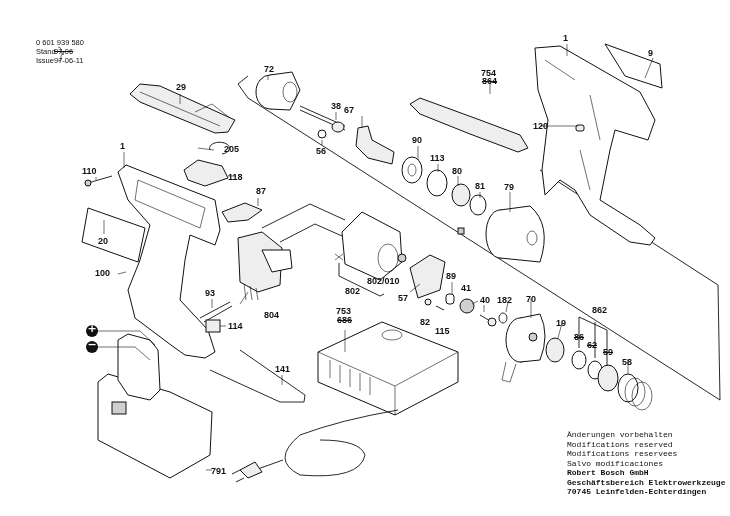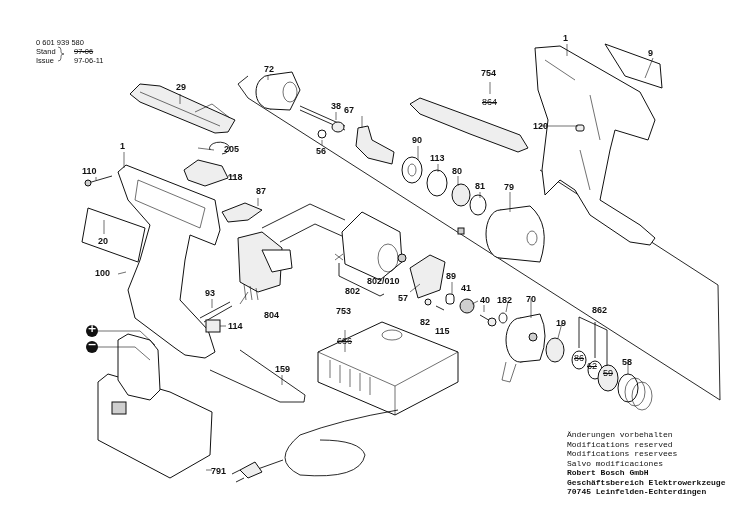--- a/index.html
+++ b/index.html
@@ -1,19 +1,19 @@
 <!DOCTYPE html>
 <html><head>
 <meta charset="utf-8">
 <style>
   html, body { margin: 0; padding: 0; background: #ffffff; }
   body { width: 730px; height: 516px; position: relative; overflow: hidden; font-family: "Liberation Sans", sans-serif; color: #111; }
   .header { position: absolute; left: 36px; top: 38px; font-size: 7.5px; line-height: 9px; }
   .header .row { display: flex; align-items: center; }
-  .header .lbl { width: 38px; }
+  .header .lbl { width: 18px; }
   .header .struck { text-decoration: line-through; }
   .footer { position: absolute; left: 567px; top: 430px; font-size: 8px; line-height: 9.5px; font-family: Liberation Mono, monospace; }
   .footer .b { font-weight: bold; }
   svg#diagram { position: absolute; left: 0; top: 0; }
   .ln { stroke: #111; stroke-width: 0.9; fill: none; }
   .sh { stroke: #111; stroke-width: 1; fill: #fff; }
   .shg { stroke: #111; stroke-width: 1; fill: #eee; }
   .shd { stroke: #111; stroke-width: 1; fill: #cfcfcf; }
   .thin { stroke: #111; stroke-width: 0.6; fill: none; }
 </style>
@@ -263,33 +263,33 @@
   <span class="pl" style="left:435px;top:326px">115</span>
   <span class="pl" style="left:526px;top:294px">70</span>
   <span class="pl" style="left:556px;top:318px">19</span>
   <span class="pl" style="left:592px;top:305px">862</span>
   <span class="pl strike" style="left:574px;top:332px">86</span>
   <span class="pl strike" style="left:587px;top:340px">62</span>
   <span class="pl strike" style="left:603px;top:347px">59</span>
   <span class="pl" style="left:622px;top:357px">58</span>
   <span class="pl" style="left:336px;top:306px">753</span>
   <span class="pl strike" style="left:337px;top:315px">686</span>
-  <span class="pl" style="left:275px;top:364px">159</span>
+  <span class="pl" style="left:275px;top:364px">141</span>
   <span class="pl" style="left:211px;top:466px">791</span>
   <span class="term" style="left:86px;top:323px">+</span>
   <span class="term" style="left:86px;top:339px">−</span>
 </div>
 
 <div class="footer">
   <div>Änderungen vorbehalten</div>
   <div>Modifications reserved</div>
   <div>Modifications reservees</div>
   <div>Salvo modificaciones</div>
   <div class="b">Robert Bosch GmbH</div>
   <div class="b">Geschäftsbereich Elektrowerkzeuge</div>
   <div class="b">70745 Leinfelden-Echterdingen</div>
 </div>
 
 <style>
   .pl { position: absolute; font-family: "Liberation Sans", sans-serif; font-weight: bold; font-size: 9px; line-height: 10px; color: #111; background: transparent; }
-  .pl.strike { text-decoration: line-through; font-weight: normal; margin-top: 21px; }
+  .pl.strike { text-decoration: line-through; font-weight: bold; }
   .term { position: absolute; width: 12px; height: 12px; line-height: 12px; text-align: center; color: #fff; font-weight: bold; font-size: 11px; font-family: "DejaVu Sans", sans-serif; }
 </style>
 
 </body></html>

